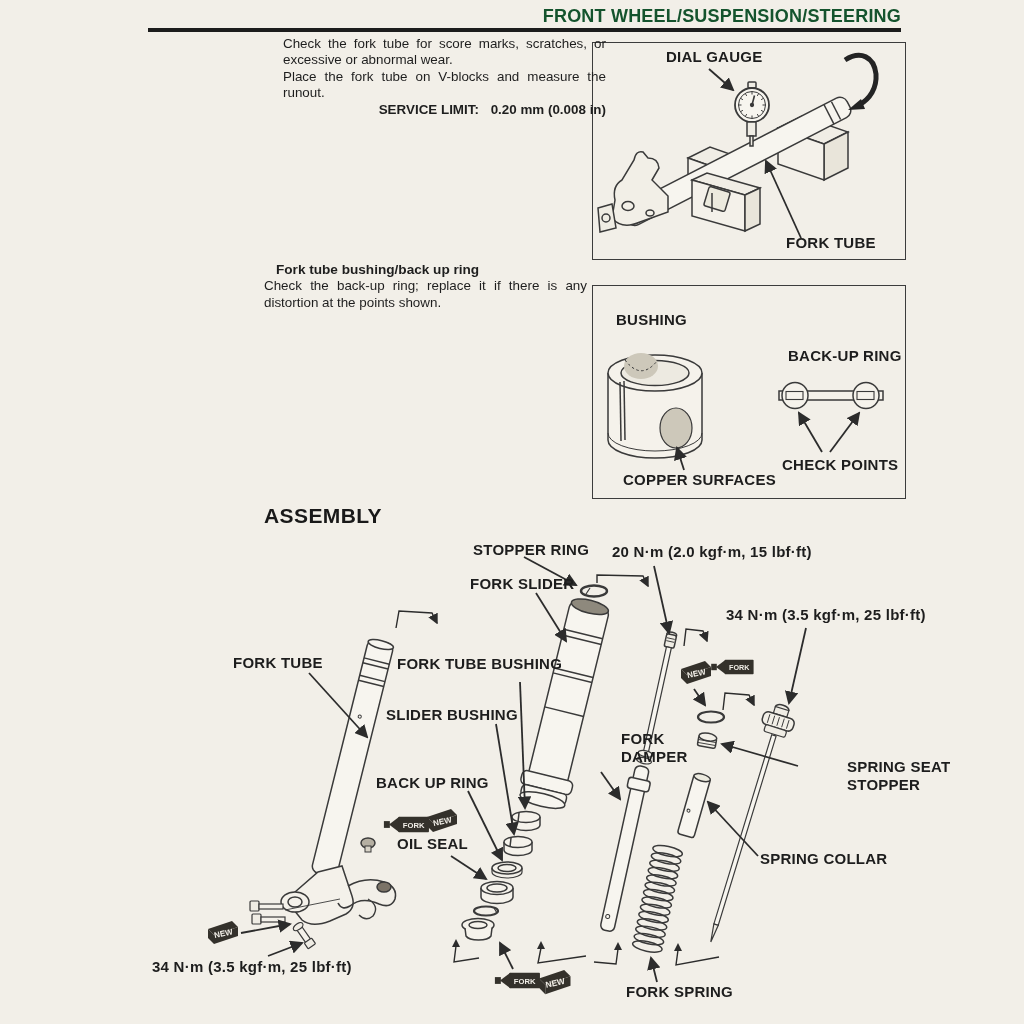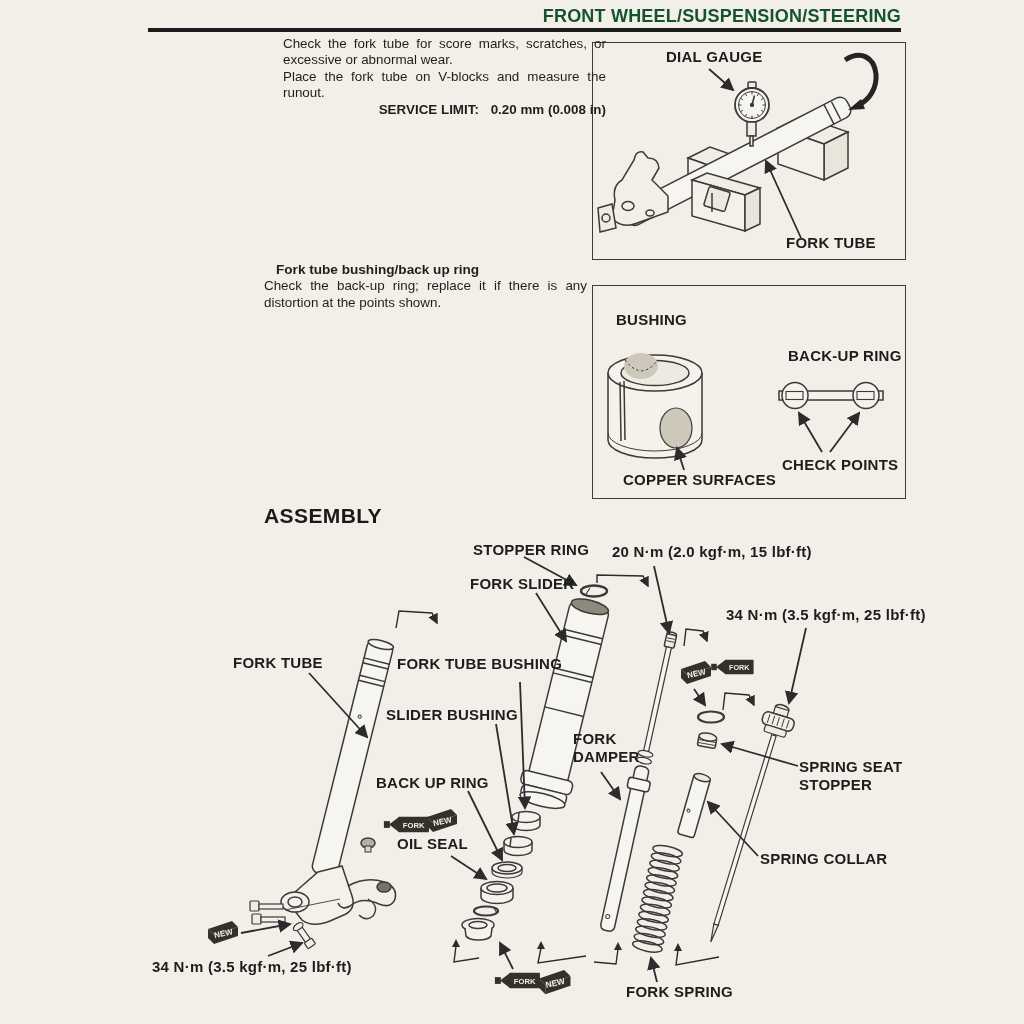--- a/index.html
+++ b/index.html
@@ -14,21 +14,21 @@
         color:#1e1e1e;text-align:justify;}
   .body-text p{margin:0;}
   .gap{margin-top:11px;}
   .sl{margin-top:11px;font-weight:bold;text-align:right;}
   .sl .val{margin-left:8px;}
   .sec-heading{font-weight:bold;font-size:13.6px;margin:0 0 7px 0;text-align:left;padding-left:12px;}
   .asm-heading{position:absolute;left:264px;top:504px;font-weight:bold;font-size:21px;
         letter-spacing:.4px;color:#191919;}
   .cap-label{position:absolute;font-weight:bold;font-size:15px;letter-spacing:.25px;
         color:#1d1d1d;white-space:nowrap;line-height:1.22;}
-  .cap-label.wrap{white-space:normal;}
+  .cap-label.wrap{white-space:normal;margin-left:48px;}
 </style>
 </head>
 <body>
 
 <div class="page">
 
   <svg class="art" viewBox="0 0 1024 1024">
     <defs>
       <marker id="ah" viewBox="0 0 10 10" refX="8.5" refY="5" markerWidth="7.5" markerHeight="7.5" orient="auto-start-reverse">
         <path d="M0,0 L10,5 L0,10 z" fill="#2c2c2c"></path>

